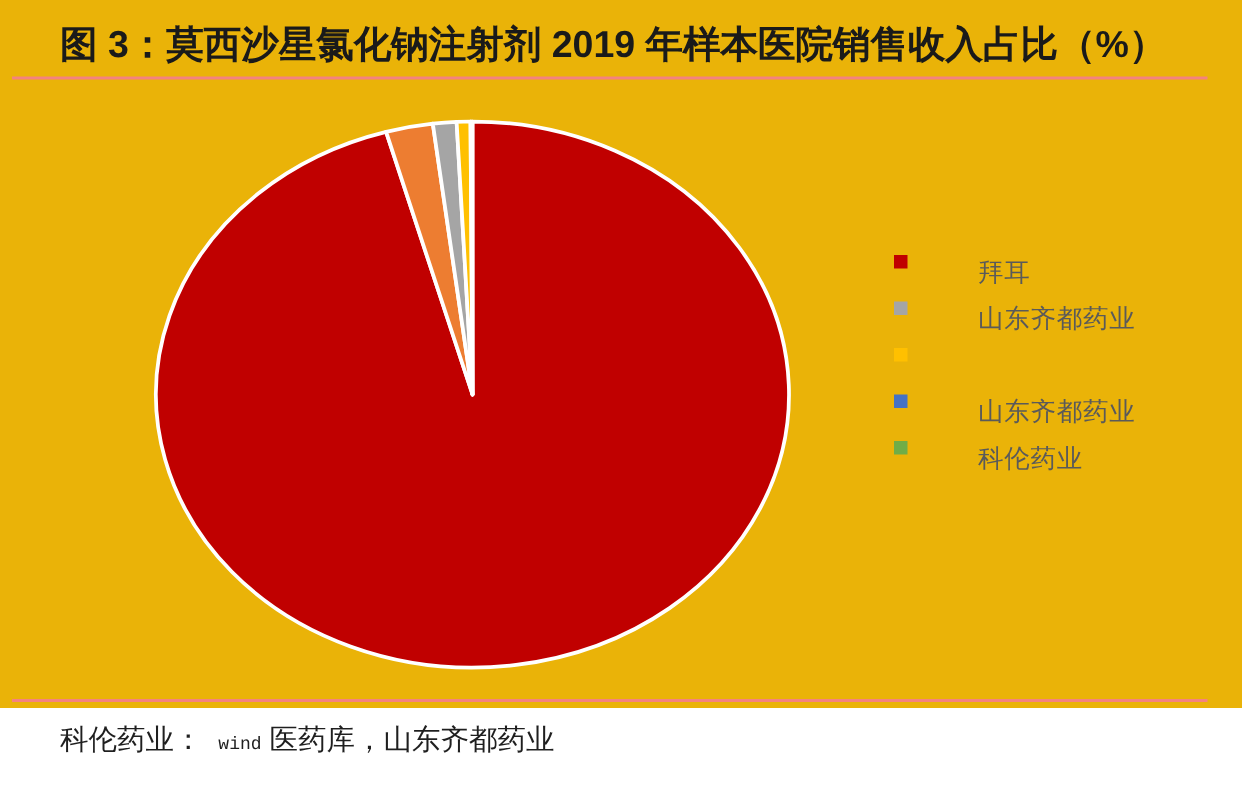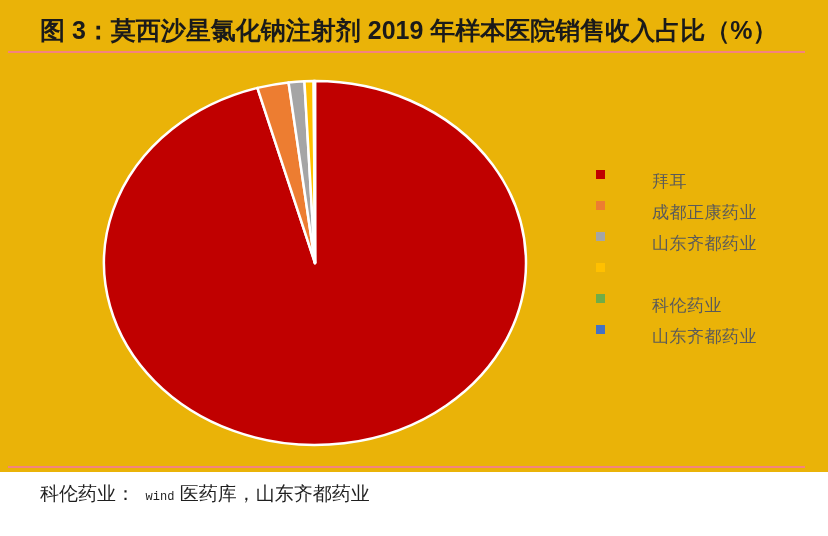--- a/index.html
+++ b/index.html
@@ -138,37 +138,33 @@
           </g>
       </svg>
     </div>
 
     <div class="legend" id="legend">
         <div class="legend-item">
           <span class="legend-swatch" style="background: rgb(192, 0, 0);"></span>
           <span class="legend-label">拜耳</span>
         </div>
         <div class="legend-item">
-          <span class="legend-swatch" style="background: rgb(237, 125, 49);"></span>
-          <span class="legend-label">成都正康药业</span>
-        </div>
-        <div class="legend-item">
           <span class="legend-swatch" style="background: rgb(165, 165, 165);"></span>
           <span class="legend-label">山东齐都药业</span>
         </div>
         <div class="legend-item">
           <span class="legend-swatch" style="background: rgb(255, 192, 0);"></span>
         </div>
         <div class="legend-item">
+          <span class="legend-swatch" style="background: rgb(68, 114, 196);"></span>
+          <span class="legend-label">山东齐都药业</span>
+        </div>
+        <div class="legend-item">
           <span class="legend-swatch" style="background: rgb(112, 173, 71);"></span>
           <span class="legend-label">科伦药业</span>
-        </div>
-        <div class="legend-item">
-          <span class="legend-swatch" style="background: rgb(68, 114, 196);"></span>
-          <span class="legend-label">山东齐都药业</span>
         </div>
       </div>
 
   </div>
 
   <div class="rule rule-bottom"></div>
 
   <div class="source-note"><span>科伦药业：</span><span>&nbsp;&nbsp;</span><span class="mono">wind</span><span>&nbsp;</span><span>医药库，山东齐都药业</span></div>
 
 </div>

